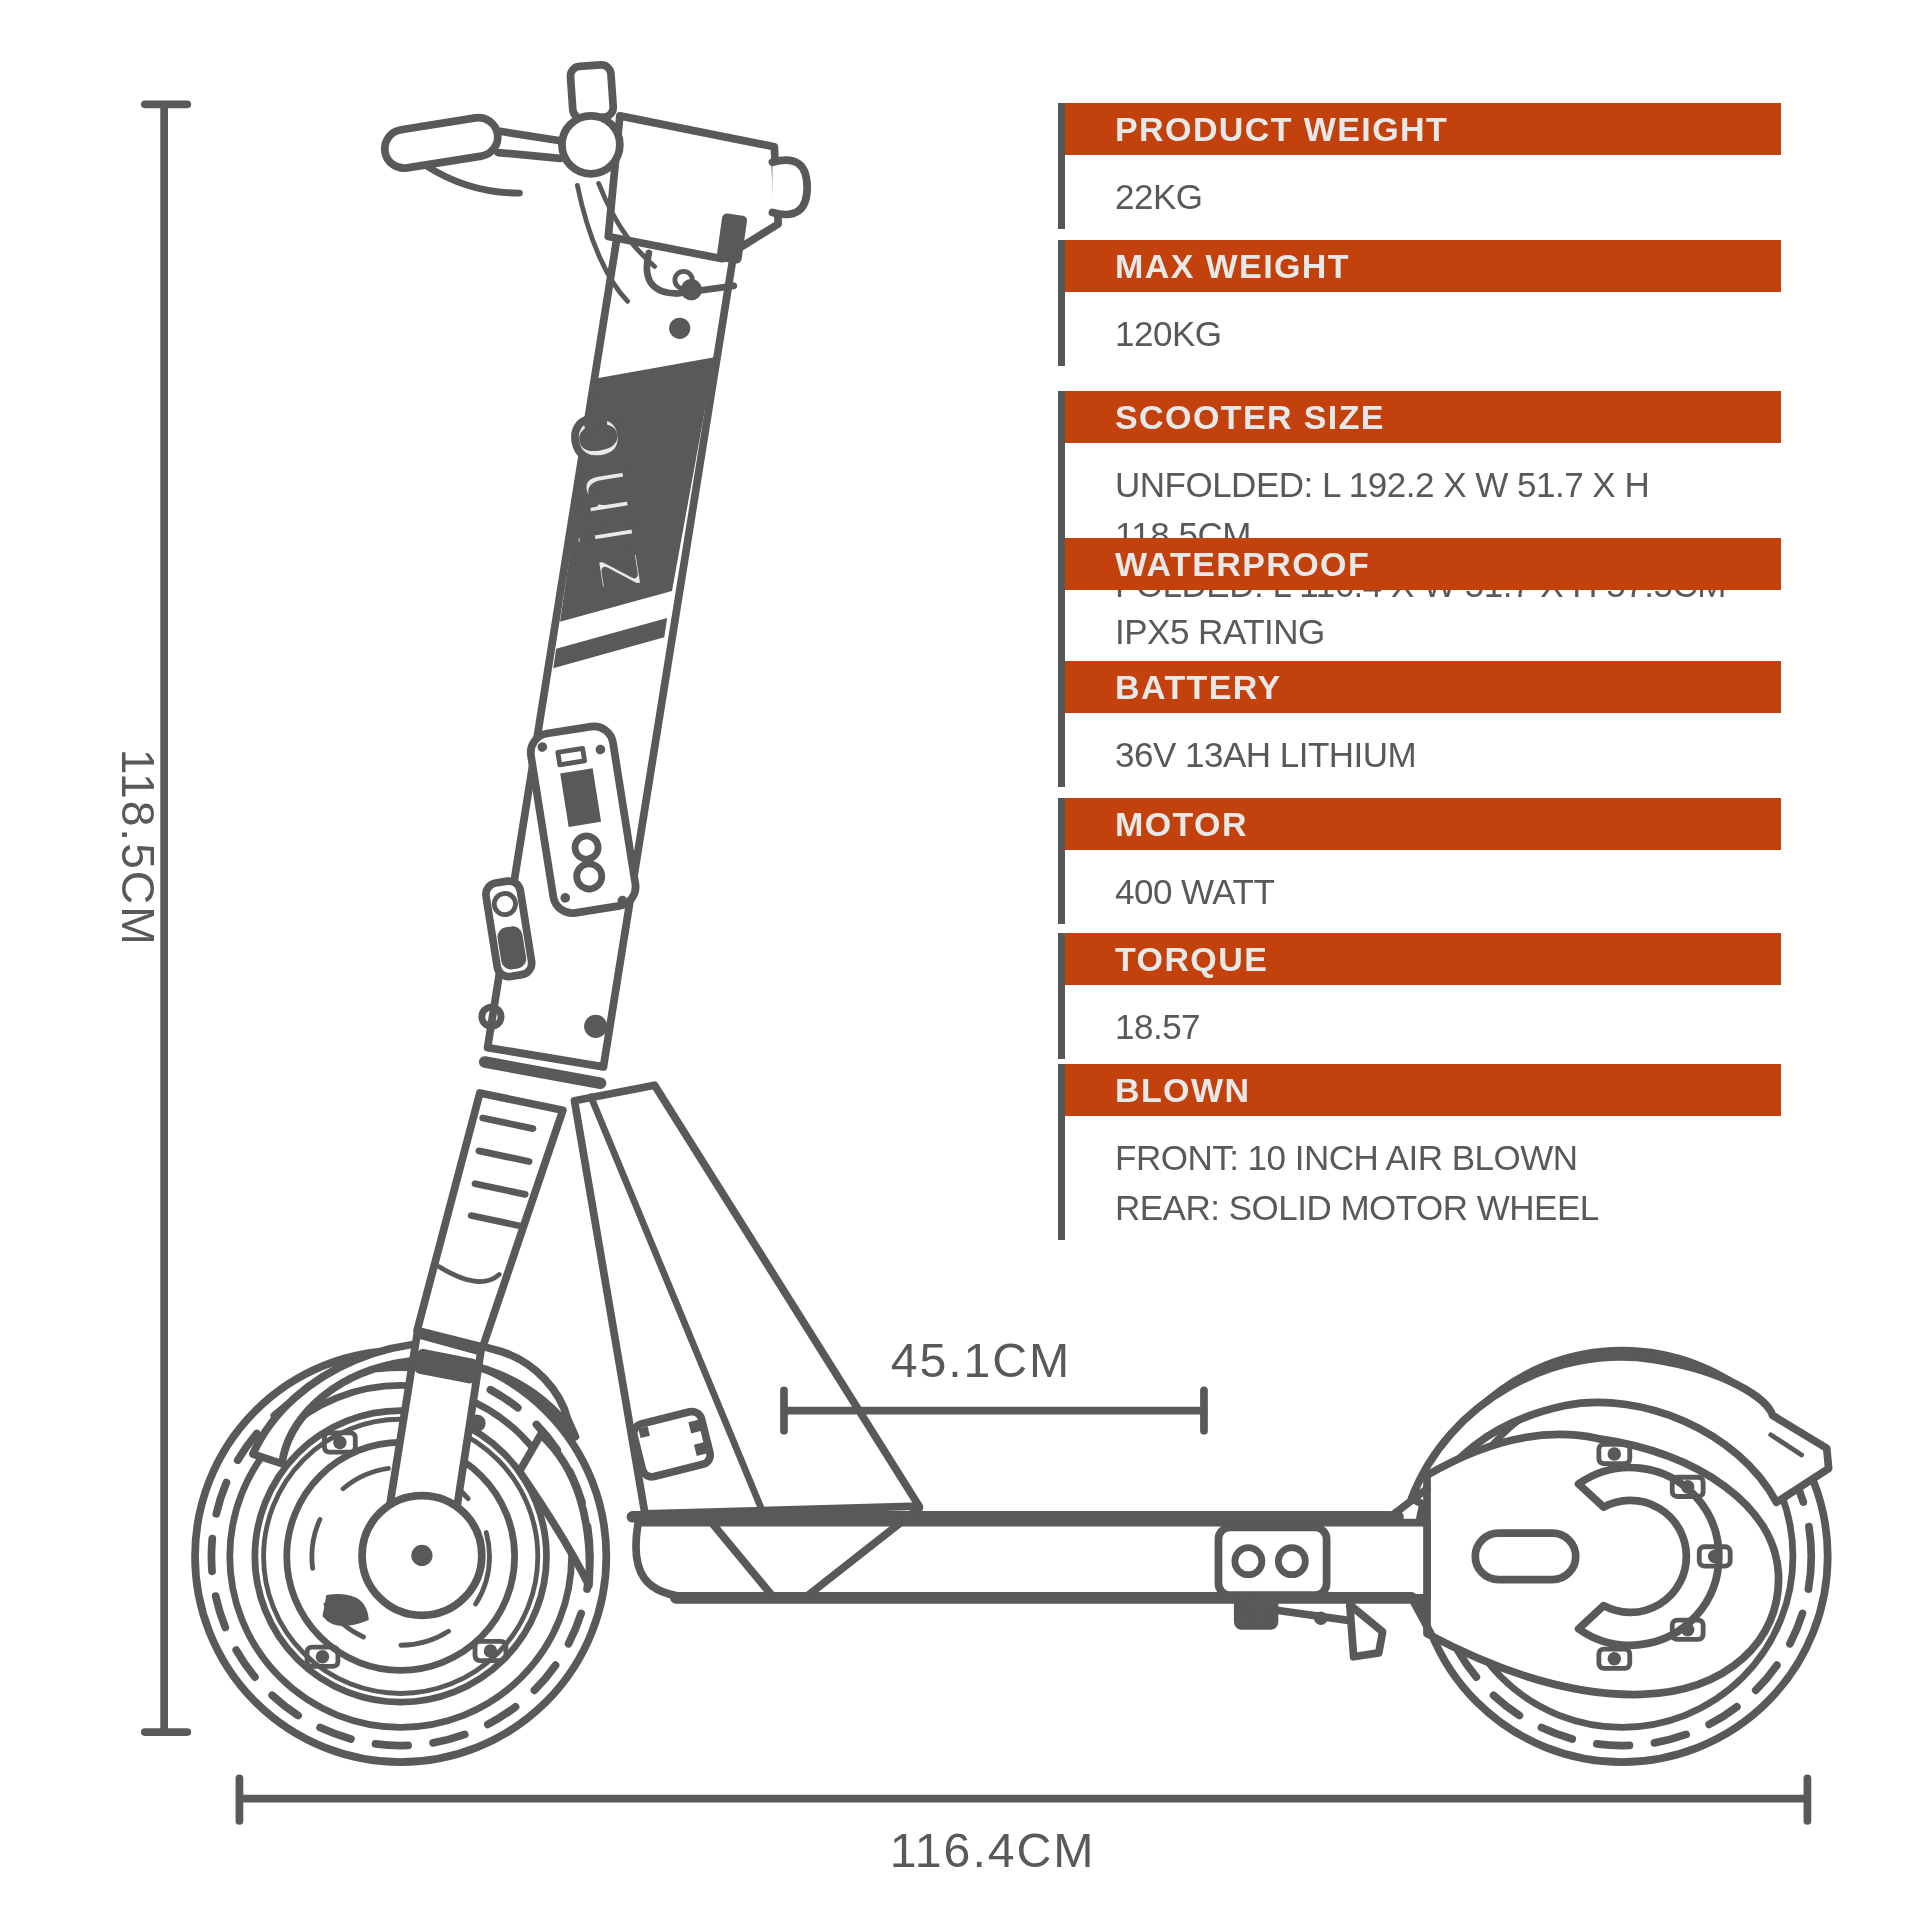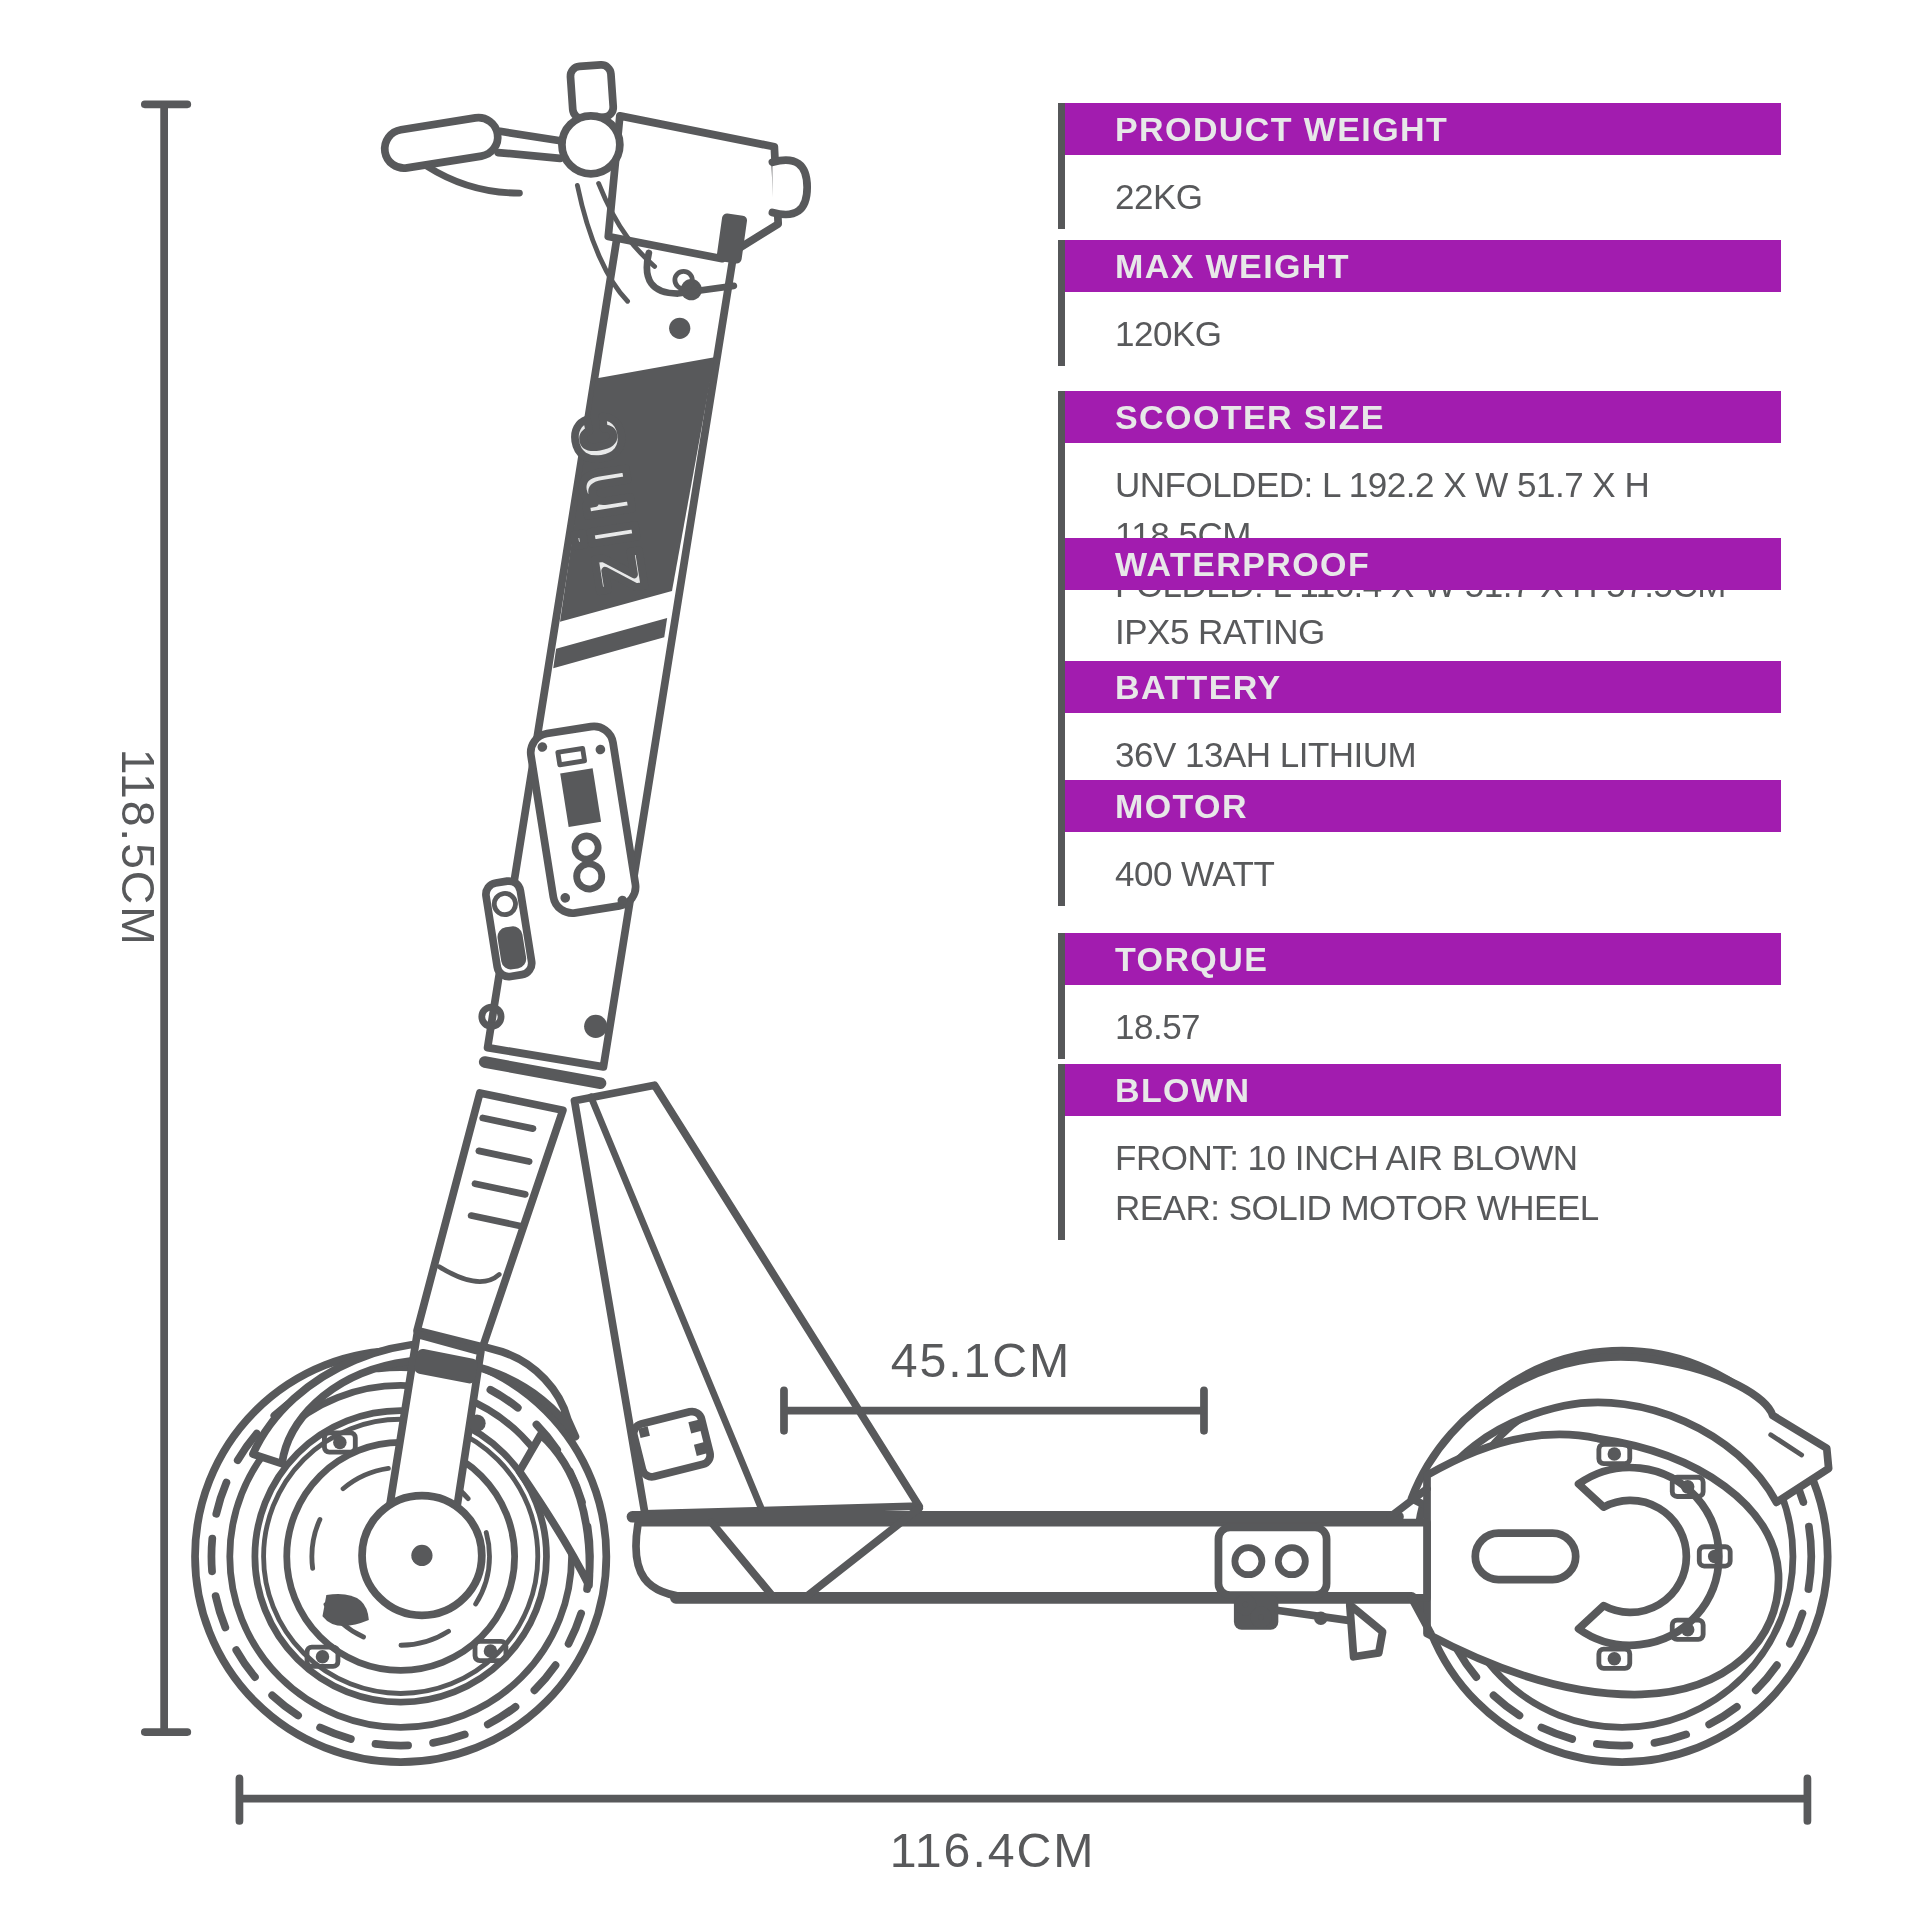--- a/index.html
+++ b/index.html
@@ -10,21 +10,21 @@
   .ln *{stroke:#58595b;stroke-width:8;fill:none;stroke-linecap:round;stroke-linejoin:round;}
   .ln .wfill{fill:#ffffff;}
   .ln .dfill{fill:#58595b;stroke:none;}
   .ln .thin{stroke-width:5;}
   .ln .mid{stroke-width:7;}
   .ln .thick{stroke-width:12;}
   .dimtext{font-family:"Liberation Sans",sans-serif;font-size:50px;fill:#58595b;letter-spacing:2px;}
   .logotext{font-family:"Liberation Sans",sans-serif;font-size:88px;font-weight:bold;fill:#e8e9e9;letter-spacing:5px;}
   
   .spec{position:absolute;left:1058px;width:723px;border-left:7.7px solid #565759;box-sizing:border-box;}
-  .spec-h{height:52px;display:flex;align-items:center;background:#a21caf;color:#e7e8e8;
+  .spec-h{height:52px;display:flex;align-items:center;background:#c2410c;color:#e7e8e8;
           font-size:34px;font-weight:bold;letter-spacing:1.4px;padding-left:50px;}
   .spec-v{padding:8.7px 0 7.7px 50px;color:#58595b;font-size:35px;line-height:50px;letter-spacing:-0.5px;margin-top:8px;}
 </style>
 </head>
 <body>
 
 <div id="canvas">
 
   <svg id="art" width="1931" height="1931" viewBox="0 0 2000 2000">
 
@@ -216,21 +216,21 @@
       </div>
   </div>
 
   <div class="spec" style="top:661px">
     <div class="spec-h">BATTERY</div>
     <div class="spec-v">
         <div>36V 13AH LITHIUM</div>
       </div>
   </div>
 
-  <div class="spec" style="top:780px">
+  <div class="spec" style="top:798px">
     <div class="spec-h">MOTOR</div>
     <div class="spec-v">
         <div>400 WATT</div>
       </div>
   </div>
 
   <div class="spec" style="top:933px">
     <div class="spec-h">TORQUE</div>
     <div class="spec-v">
         <div>18.57</div>

